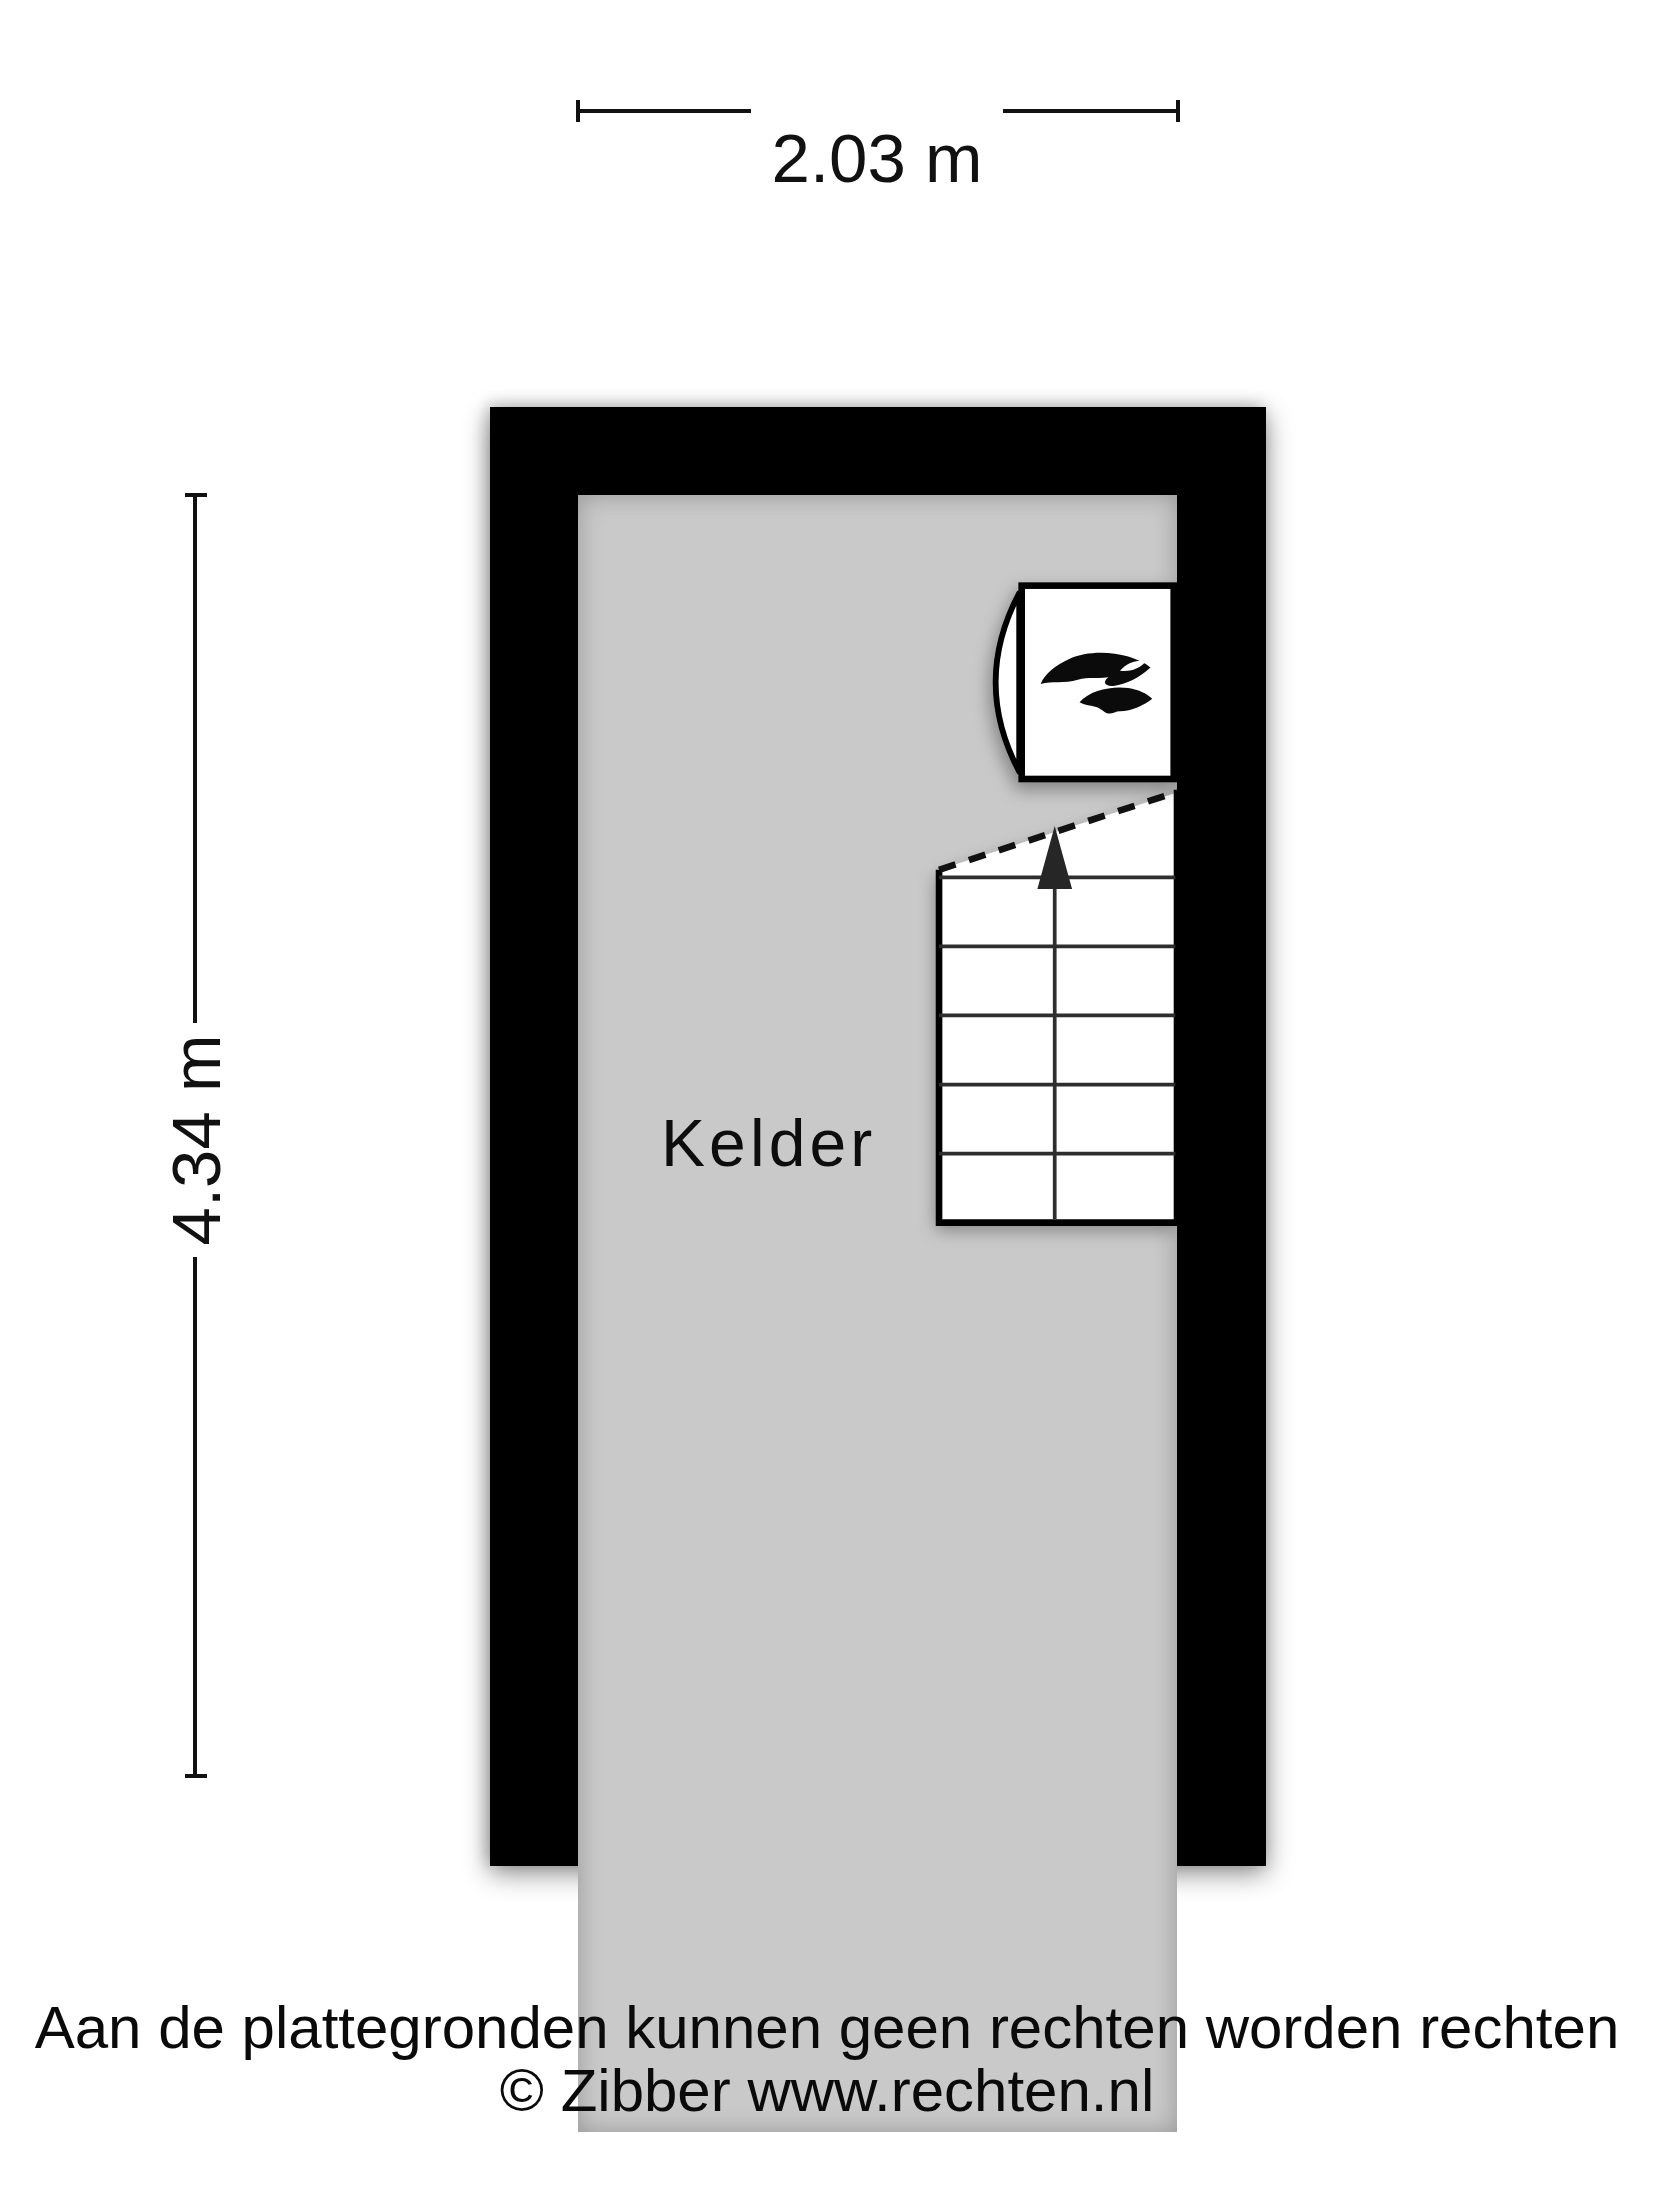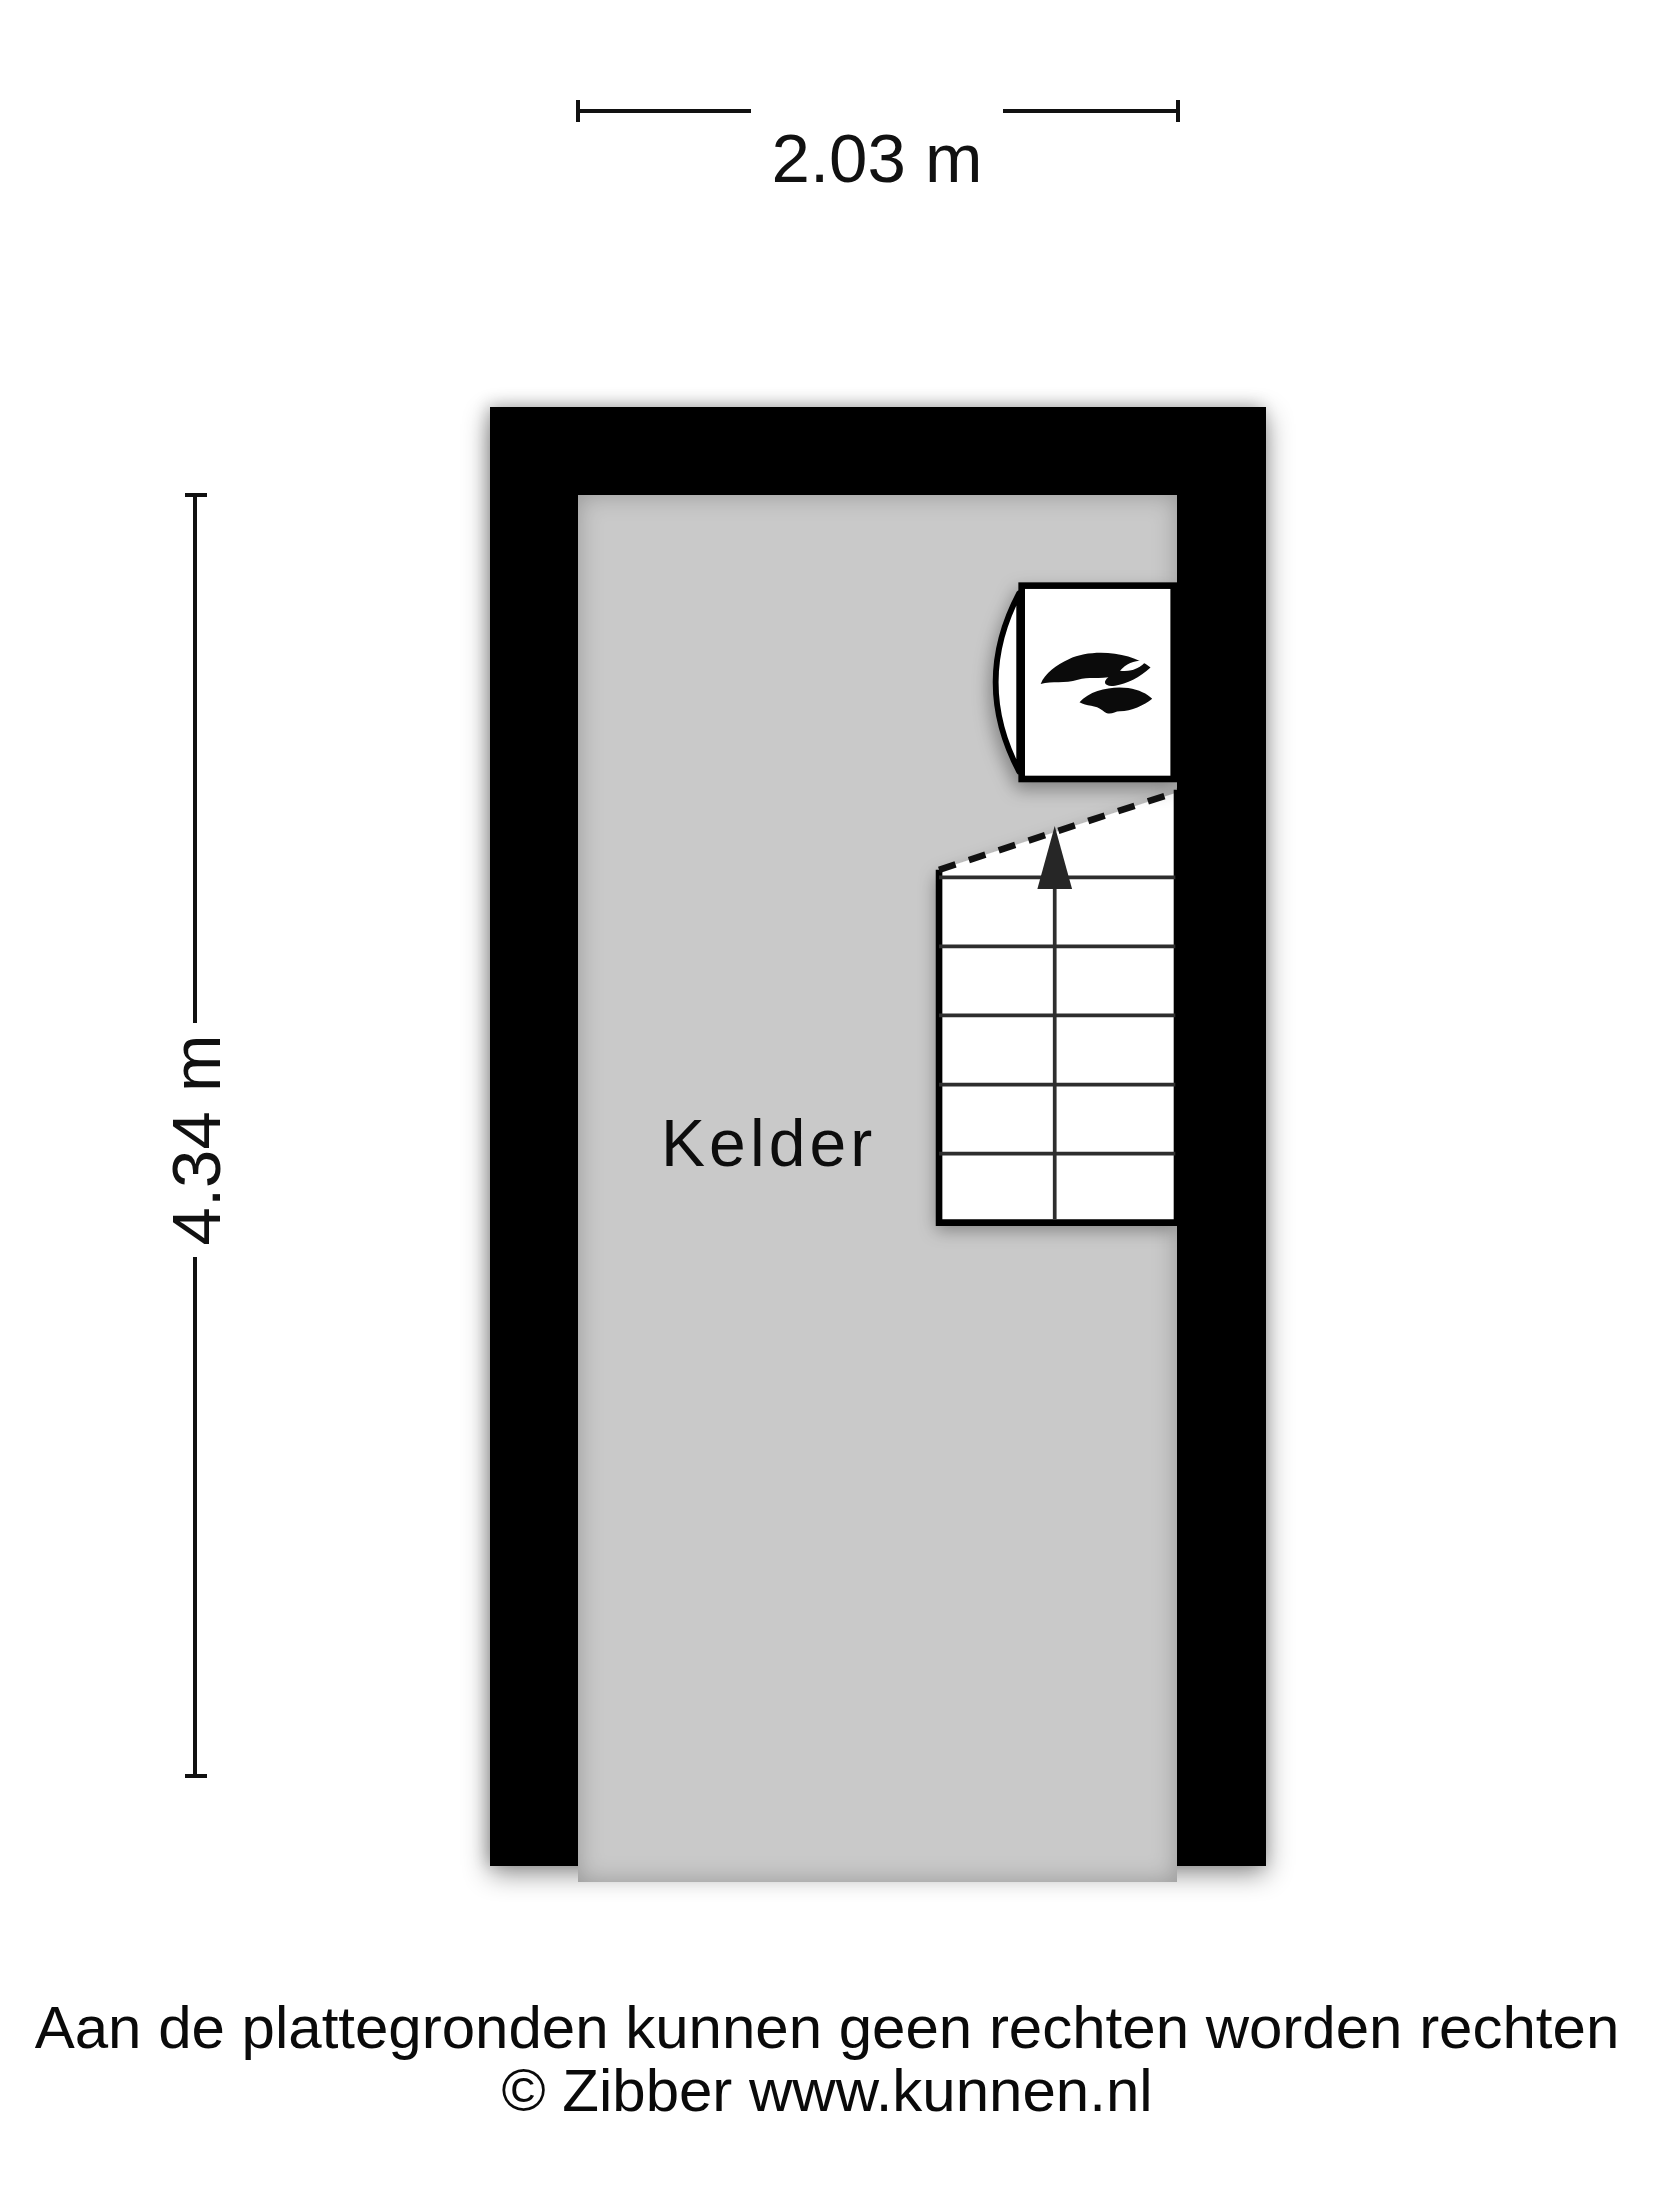--- a/index.html
+++ b/index.html
@@ -20,21 +20,21 @@
   }
   #dim-top-label{left:877px;top:112px;transform:translate(-50%,-52%);padding:0 8.3px;margin-top:48px;}
   #dim-left-label{left:196px;top:1140px;transform:translate(-50%,-50%) rotate(-90deg);padding:0 8.3px;}
   
   #plan{
     position:absolute;left:490px;top:407px;width:776px;height:1459px;
     background:#000000;
     box-shadow:0 8.3px 25px rgba(0,0,0,0.45), -3.3px -3.3px 15px rgba(0,0,0,0.20);
   }
   #room{
-    position:absolute;left:88px;top:88px;width:599px;height:1387px;
+    position:absolute;left:88px;top:88px;width:599px;height:1637px;
     background:#c9c9c9;
     box-shadow:inset 0 0 25px rgba(0,0,0,0.25);
     text-align:center;
   }
   #room-svg{position:absolute;left:0;top:0;width:599px;height:1281px;}
   #room-label{
     position:absolute;left:83px;top:615px;
     font-size:66px;line-height:1;letter-spacing:4.1px;color:#0d0d0d;
     white-space:nowrap;
   }
@@ -107,17 +107,17 @@
           <path d="M96,24 C104,14 118,10 128,12 C122,20 110,26 96,24 Z" fill="#ffffff"></path>
         </g>
       </svg>
 
       <div id="room-label">Kelder</div>
     </div>
   </div>
 
   <div id="footer">
     <div>Aan de plattegronden kunnen geen rechten worden rechten</div>
-    <div>© Zibber www.kunnen.nl</div>
+    <div>© Zibber www.rechten.nl</div>
   </div>
 
 </div>
 
 
 </body></html>

